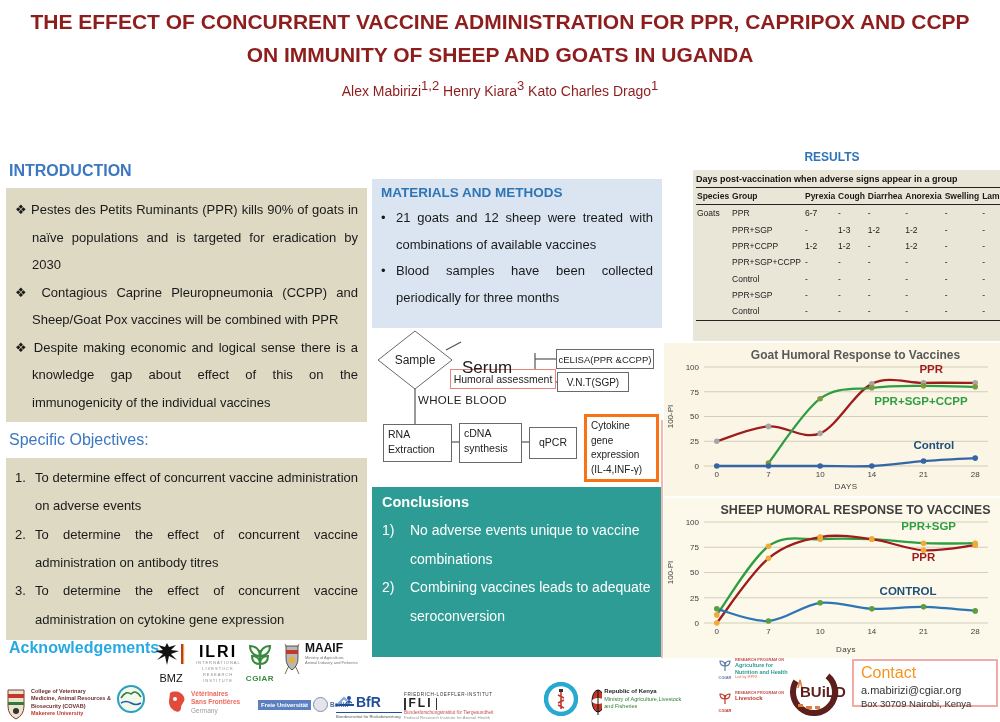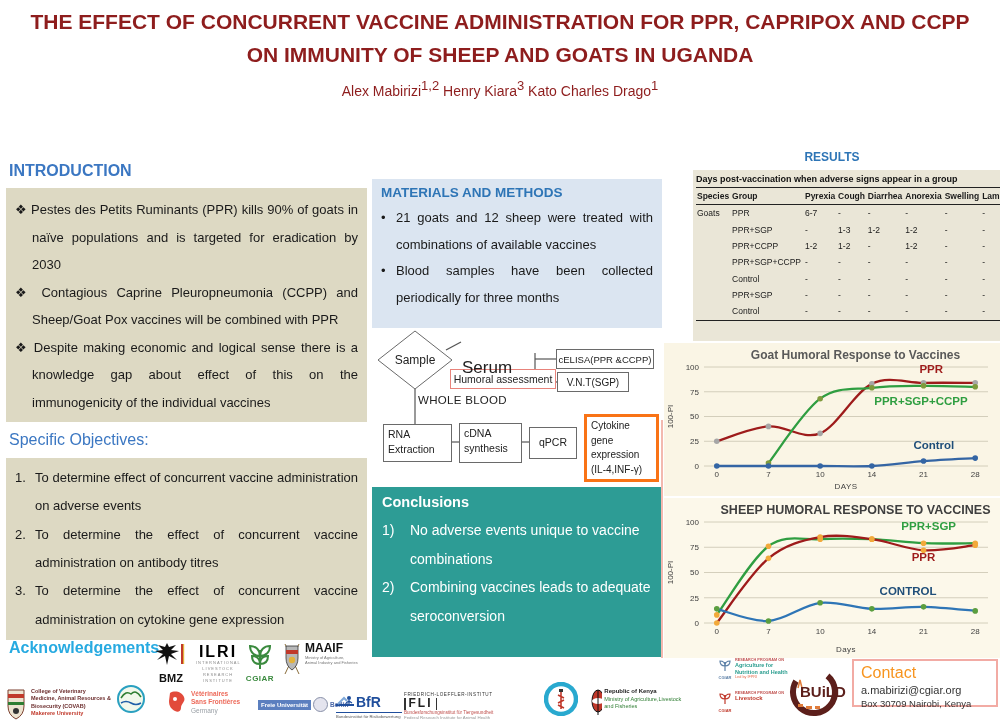--- a/index.html
+++ b/index.html
@@ -83,21 +83,21 @@
   #goat-title{font-size:12px;color:#595959;}
   #sheep-title{font-size:12.5px;color:#3F3F3F;}
 
   #divider-line{position:absolute;left:661px;top:420px;width:2px;height:238px;background:#F3B9AF;}
 
   
   .logo{position:absolute;}
   .tiny{line-height:1.25;}
   
   #logo-bmz{left:150px;top:642px;width:42px;text-align:center;}
-  #logo-bmz .lbl{font-size:11px;font-weight:bold;color:#111;}
+  #logo-bmz .lbl{font-size:11px;font-weight:normal;color:#111;}
   #logo-ilri{left:196px;top:644px;width:44px;text-align:center;}
   #logo-ilri .lbl{font-size:16px;font-weight:bold;color:#000000;letter-spacing:2px;line-height:1;}
   #logo-ilri .sub{font-size:4px;color:#8a8a8a;letter-spacing:1px;line-height:1.5;}
   #logo-cgiar{left:243px;top:642px;width:34px;text-align:center;}
   #logo-cgiar .lbl{font-size:8px;font-weight:bold;color:#3A8A3E;letter-spacing:.5px;}
   #logo-maaif{left:282px;top:642px;width:78px;display:flex;gap:3px;}
   #logo-maaif .lbl{font-size:12px;font-weight:bold;color:#111;line-height:1.1;}
   #logo-maaif .sub{font-size:4px;color:#777;}
   
   #logo-covab{left:4px;top:688px;display:flex;gap:3px;width:125px;}

